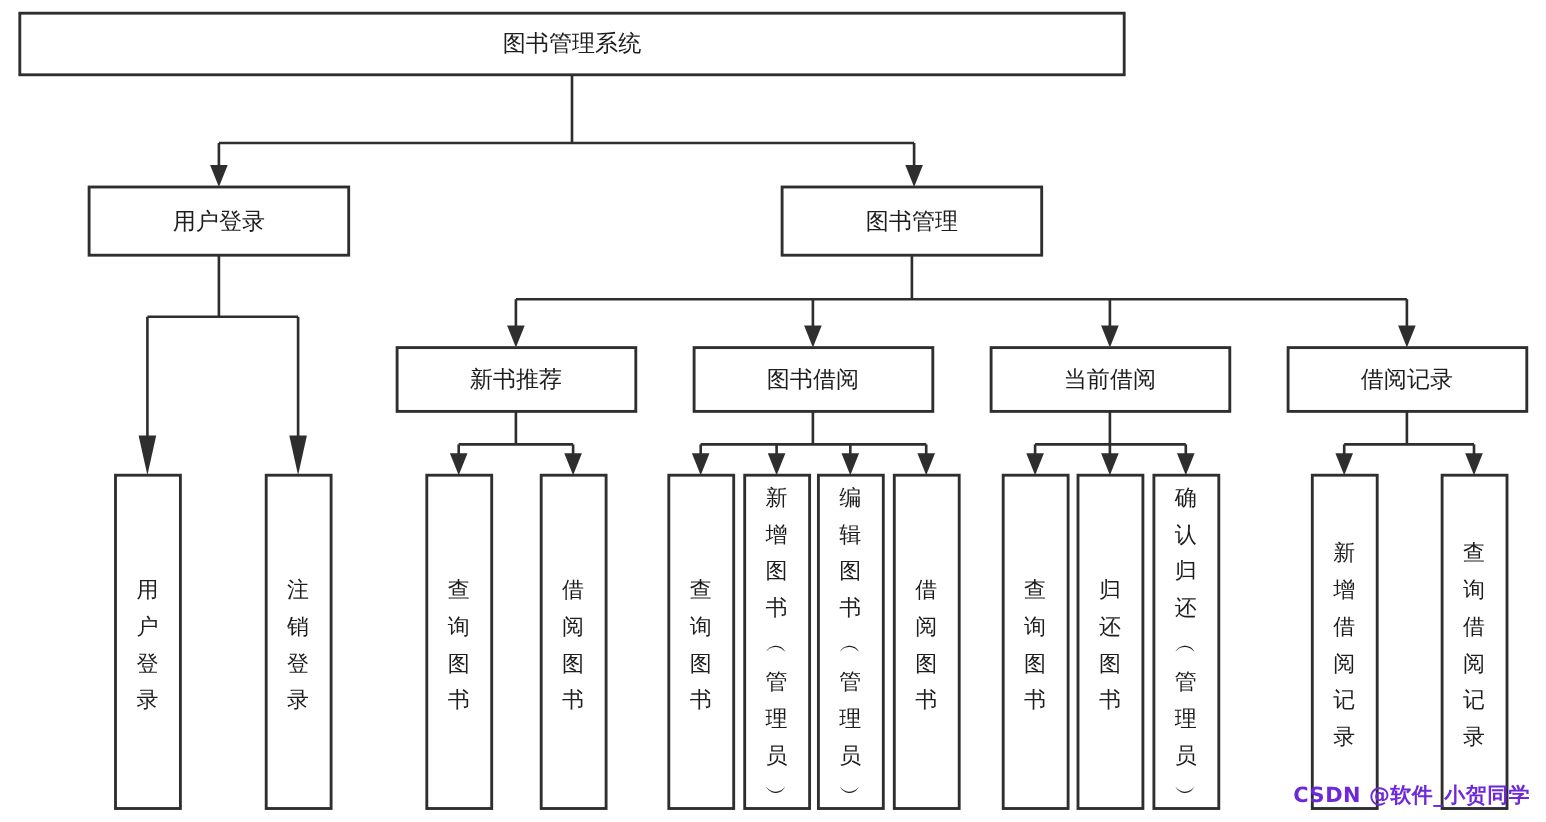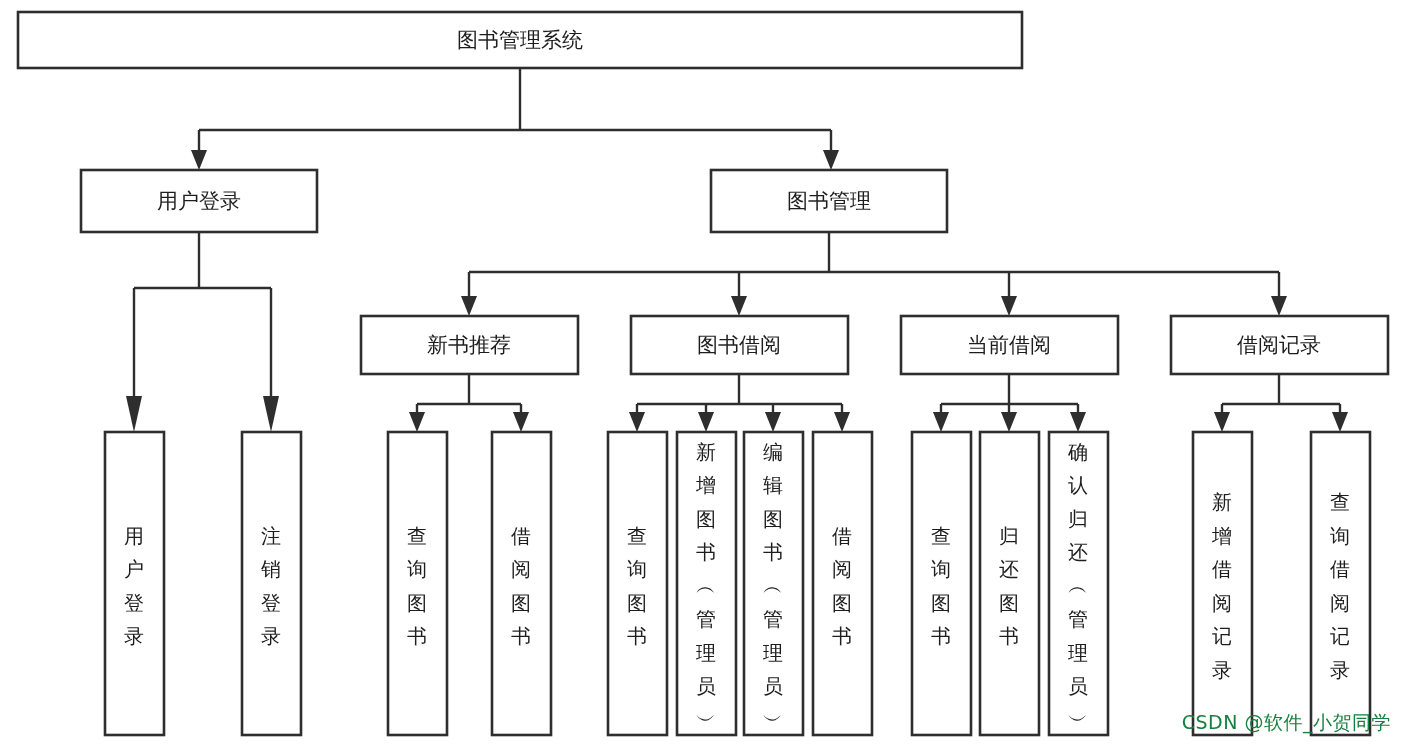--- a/index.html
+++ b/index.html
@@ -54,24 +54,25 @@
     font-size: 20px;
     fill: #1d1d1d;
     text-anchor: middle;
   }
   .watermark {
     position: absolute;
     right: 14px;
     bottom: 6px;
     font-family: "DejaVu Sans", "Liberation Sans", sans-serif;
     font-size: 19px;
-    color: #15803d;
+    color: #6d28d9;
     white-space: nowrap;
     letter-spacing: 0.5px;
     pointer-events: none;
+    font-weight: bold;
   }
 </style>
 </head>
 <body>
 
 <div id="diagram-root">
 
   <svg id="tree-svg" viewBox="0 0 1405 747">
     <defs></defs>
 

